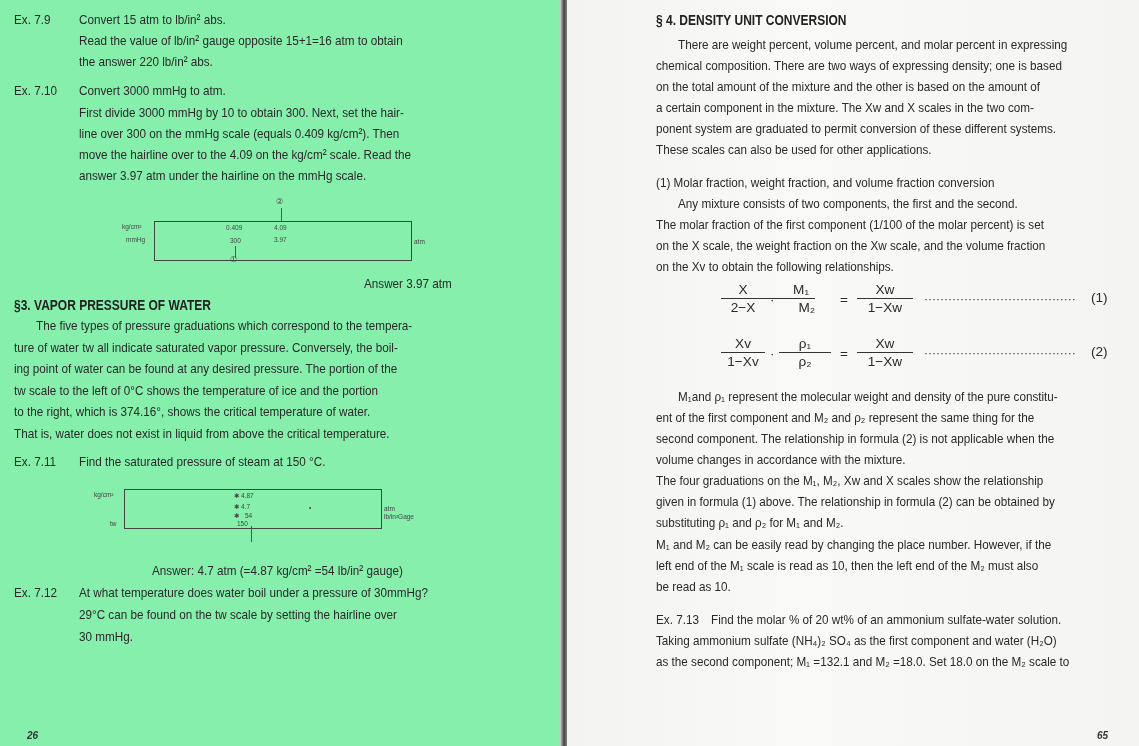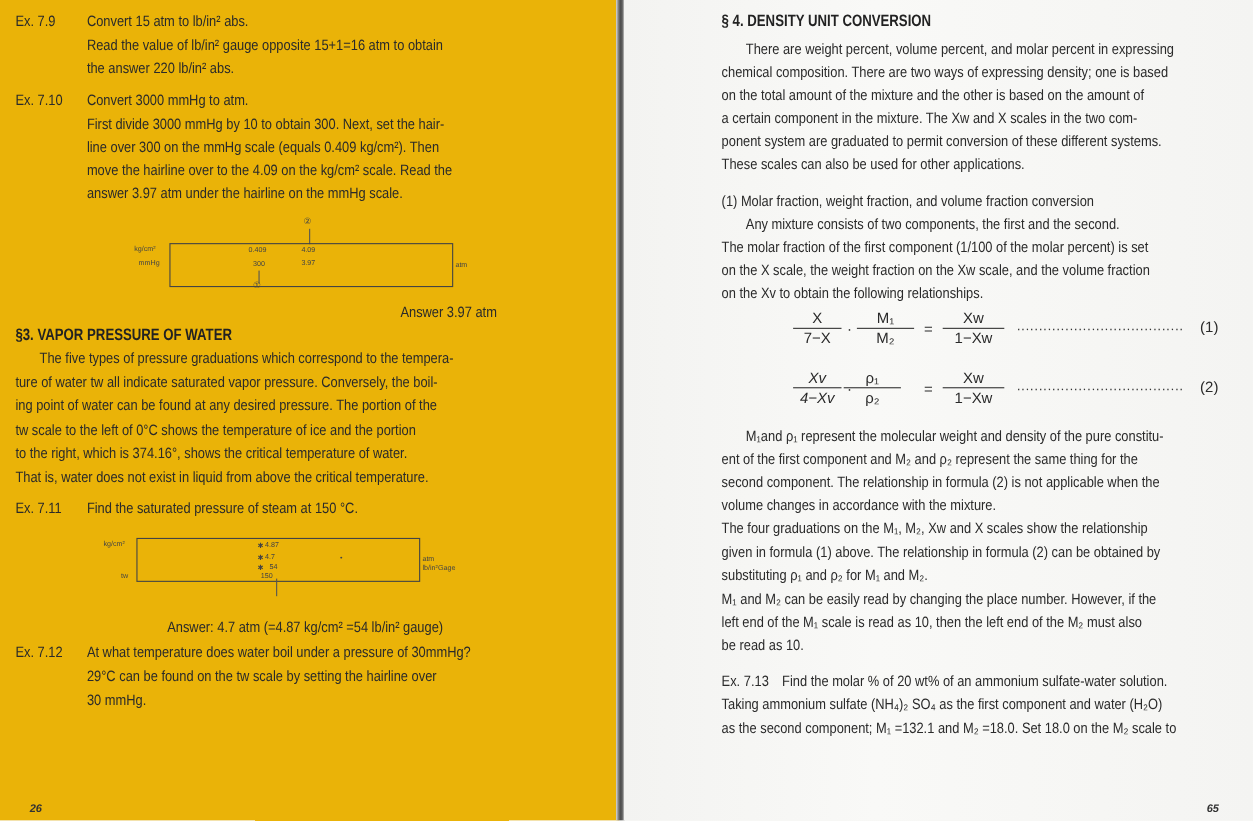--- a/index.html
+++ b/index.html
@@ -3,21 +3,21 @@
 <meta charset="utf-8">
 <style>
   html, body { margin:0; padding:0; }
   body {
     width:1139px; height:746px; overflow:hidden; position:relative;
     background:#f7f7f5;
     font-family:"Liberation Sans", sans-serif;
     color:#2a2a2a;
   }
   .page { position:absolute; top:0; height:746px; }
-  .page-left { left:0; width:563px; background:#eab308; }
+  .page-left { left:0; width:563px; background:#86efac; }
   .page-right { left:567px; width:572px; background:linear-gradient(90deg,#f3f3f1 0%, #f9f9f7 40%, #f4f4f2 100%); }
   .gutter { position:absolute; left:560px; top:0; width:8px; height:746px;
     background:linear-gradient(90deg,#d8d8d8 0%, #6a6a6a 35%, #4a4a4a 55%, #9a9a9a 100%); }
   .t { position:absolute; white-space:nowrap; font-size:13.6px; letter-spacing:0; transform-origin:left top; }
   .cond { transform:scaleX(0.86); }
   .exnum { position:absolute; font-size:13.6px; white-space:nowrap; transform:scaleX(0.86); transform-origin:left top; }
   .heading { position:absolute; font-weight:bold; font-size:15px; white-space:nowrap; transform:scaleX(0.8); transform-origin:left top; color:#222; }
   .pagenum { position:absolute; font-size:10px; font-weight:bold; font-style:italic; color:#333; }
   .diagram { position:absolute; border:1.3px solid #444; }
   .dlabel { position:absolute; font-size:6.5px; white-space:nowrap; color:#444; }
@@ -107,41 +107,41 @@
   <span class="t cond" style="left:89px; top:142px;">These scales can also be used for other applications.</span>
 
   <span class="t cond" style="left:89px; top:175px;">(1) Molar fraction, weight fraction, and volume fraction conversion</span>
   <span class="t cond" style="left:111px; top:196px;">Any mixture consists of two components, the first and the second.</span>
   <span class="t cond" style="left:89px; top:217px;">The molar fraction of the first component (1/100 of the molar percent) is set</span>
   <span class="t cond" style="left:89px; top:238px;">on the  X scale, the weight fraction on the  Xw  scale, and the volume fraction</span>
   <span class="t cond" style="left:89px; top:259px;">on the  Xv to obtain the following relationships.</span>
 
   <div class="frac" style="left:154px; top:282px; width:44px;">
     <span class="num">X</span>
-    <span class="den">7−X</span>
+    <span class="den">2−X</span>
   </div>
   <span class="t" style="left:203px; top:292px;">·</span>
-  <div class="frac" style="left:212px; top:282px; width:52px;">
+  <div class="frac" style="left:196px; top:282px; width:52px;text-align:right;">
     <span class="num">M₁</span>
     <span class="den">M₂</span>
   </div>
   <span class="t" style="left:273px; top:292px;">=</span>
   <div class="frac" style="left:290px; top:282px; width:56px;">
     <span class="num">Xw</span>
     <span class="den">1−Xw</span>
   </div>
   <span class="dots" style="left:357px; top:292px;">······································</span>
   <span class="t" style="left:524px; top:290px;">(1)</span>
 
-  <div class="frac" style="left:154px; top:336px; width:44px;font-style:italic;">
+  <div class="frac" style="left:154px; top:336px; width:44px;">
     <span class="num">Xv</span>
-    <span class="den">4−Xv</span>
+    <span class="den">1−Xv</span>
   </div>
   <span class="t" style="left:203px; top:346px;">·</span>
-  <div class="frac" style="left:200px; top:336px; width:52px;">
+  <div class="frac" style="left:212px; top:336px; width:52px;">
     <span class="num">ρ₁</span>
     <span class="den">ρ₂</span>
   </div>
   <span class="t" style="left:273px; top:346px;">=</span>
   <div class="frac" style="left:290px; top:336px; width:56px;">
     <span class="num">Xw</span>
     <span class="den">1−Xw</span>
   </div>
   <span class="dots" style="left:357px; top:346px;">······································</span>
   <span class="t" style="left:524px; top:344px;">(2)</span>

